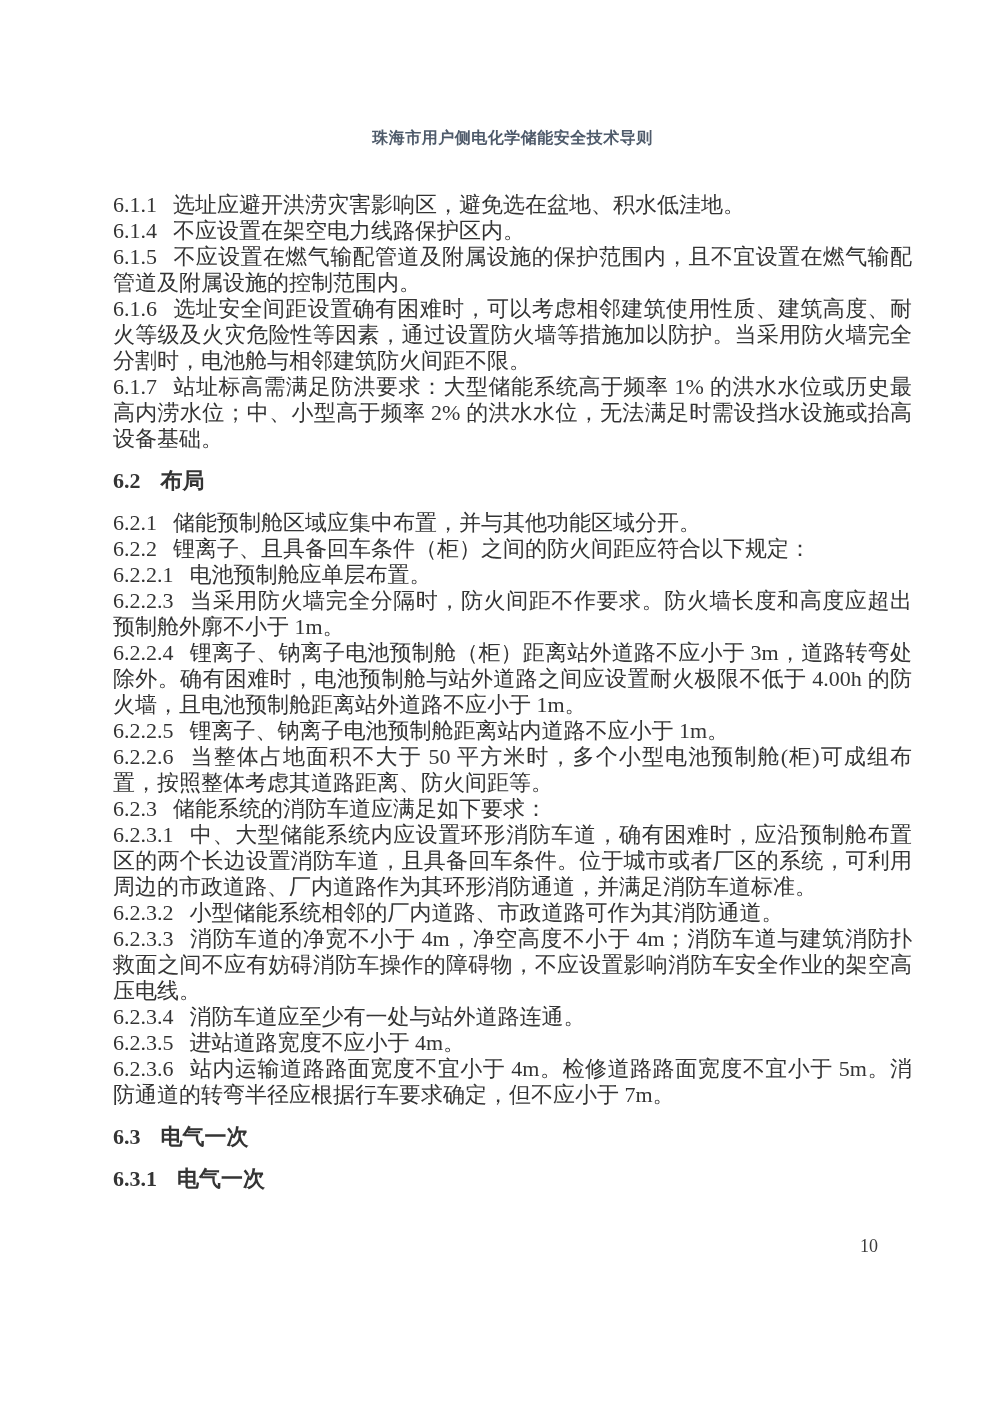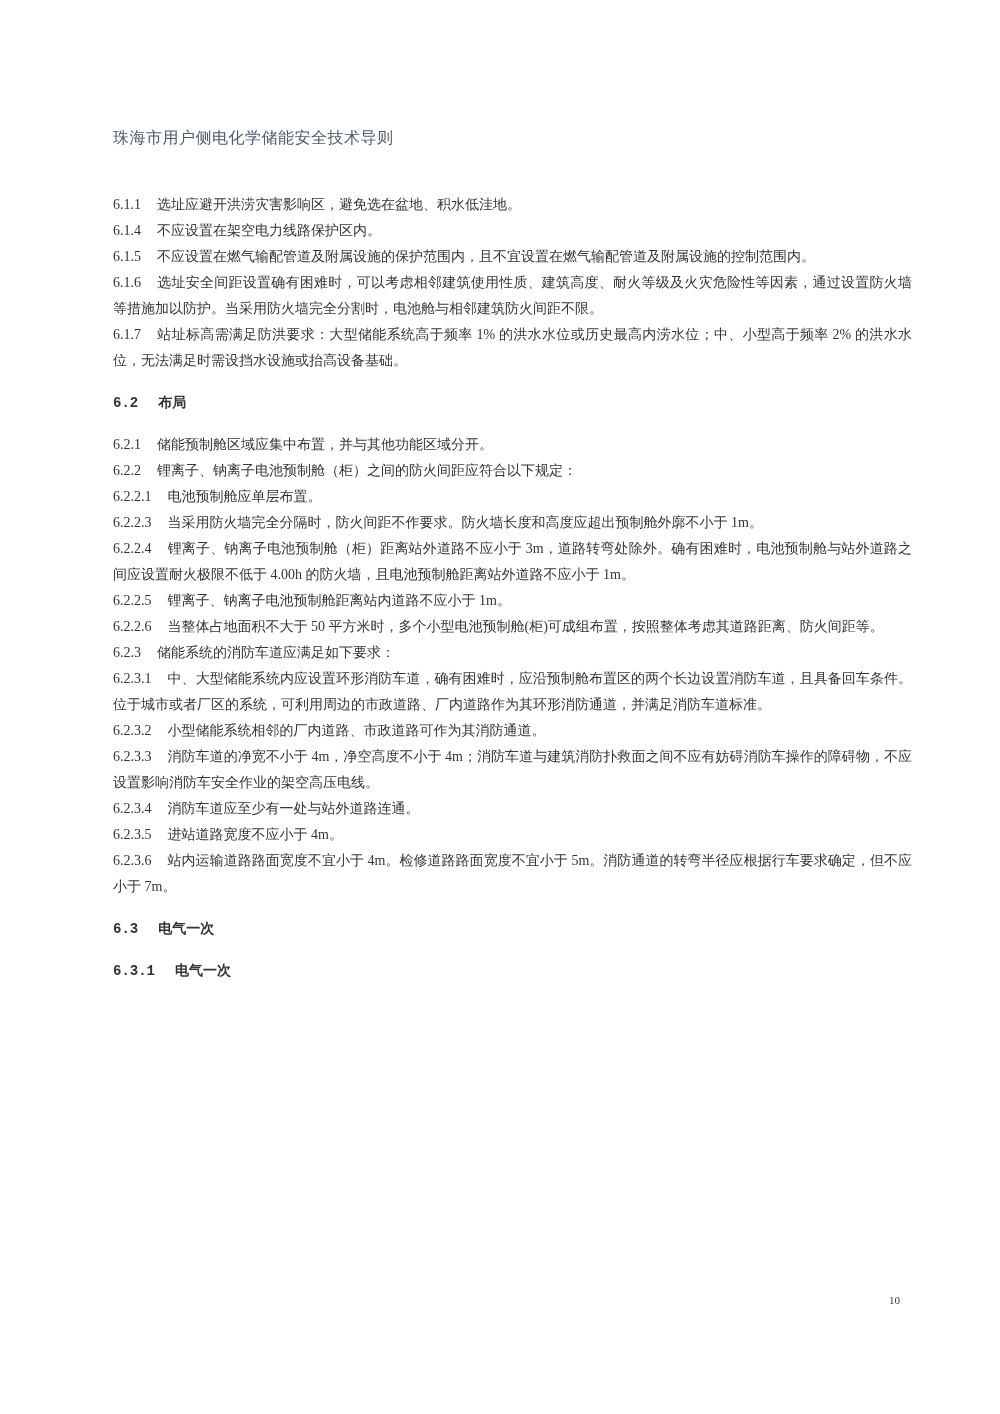--- a/index.html
+++ b/index.html
@@ -14,78 +14,77 @@
     background: #ffffff;
     font-family: "Liberation Serif", "DejaVu Serif", serif;
     color: #343434;
     overflow: hidden;
   }
   .page-header {
     position: absolute;
     top: 128px;
     left: 113px;
     width: 799px;
-    text-align: left;
+    text-align: center;
     font-size: 16px;
-    font-weight: normal;
+    font-weight: bold;
     color: #4e5a6a;
     letter-spacing: 0.5px;
   }
   .doc-body {
     position: absolute;
     top: 192px;
     left: 113px;
     width: 799px;
-    font-size: 14px;
+    font-size: 22px;
     line-height: 26px;
     text-align: justify;
   }
   .para {
     margin: 0;
     padding: 0;
   }
   .para .clause-num {
     margin-right: 16px;
     white-space: nowrap;
   }
   .para.heading {
     font-weight: bold;
     margin-top: 16px;
     margin-bottom: 16px;
     text-align: left;
-    font-family: Liberation Mono, monospace;
   }
   .para.heading .clause-num {
     margin-right: 20px;
   }
   .page-number {
     position: absolute;
     left: 860px;
-    top: 1294px;
+    top: 1236px;
     width: 40px;
-    text-align: right;
-    font-size: 11px;
+    text-align: left;
+    font-size: 18px;
     color: #3a3a3a;
   }
 </style>
 </head>
 <body>
 
 <div class="page">
   <div class="page-header">珠海市用户侧电化学储能安全技术导则</div>
 
   <div class="doc-body">
       <p class="para"><span class="clause-num">6.1.1</span><span class="clause-text">选址应避开洪涝灾害影响区，避免选在盆地、积水低洼地。</span></p>
       <p class="para"><span class="clause-num">6.1.4</span><span class="clause-text">不应设置在架空电力线路保护区内。</span></p>
       <p class="para"><span class="clause-num">6.1.5</span><span class="clause-text">不应设置在燃气输配管道及附属设施的保护范围内，且不宜设置在燃气输配管道及附属设施的控制范围内。</span></p>
       <p class="para"><span class="clause-num">6.1.6</span><span class="clause-text">选址安全间距设置确有困难时，可以考虑相邻建筑使用性质、建筑高度、耐火等级及火灾危险性等因素，通过设置防火墙等措施加以防护。当采用防火墙完全分割时，电池舱与相邻建筑防火间距不限。</span></p>
       <p class="para"><span class="clause-num">6.1.7</span><span class="clause-text">站址标高需满足防洪要求：大型储能系统高于频率 1% 的洪水水位或历史最高内涝水位；中、小型高于频率 2% 的洪水水位，无法满足时需设挡水设施或抬高设备基础。</span></p>
       <p class="para heading"><span class="clause-num">6.2</span><span class="clause-text">布局</span></p>
       <p class="para"><span class="clause-num">6.2.1</span><span class="clause-text">储能预制舱区域应集中布置，并与其他功能区域分开。</span></p>
-      <p class="para"><span class="clause-num">6.2.2</span><span class="clause-text">锂离子、钠离子电池预制舱（柜）之间的防火间距应符合以下规定：</span></p>
+      <p class="para"><span class="clause-num">6.2.2</span><span class="clause-text">锂离子、且具备回车条件（柜）之间的防火间距应符合以下规定：</span></p>
       <p class="para"><span class="clause-num">6.2.2.1</span><span class="clause-text">电池预制舱应单层布置。</span></p>
       <p class="para"><span class="clause-num">6.2.2.3</span><span class="clause-text">当采用防火墙完全分隔时，防火间距不作要求。防火墙长度和高度应超出预制舱外廓不小于 1m。</span></p>
       <p class="para"><span class="clause-num">6.2.2.4</span><span class="clause-text">锂离子、钠离子电池预制舱（柜）距离站外道路不应小于 3m，道路转弯处除外。确有困难时，电池预制舱与站外道路之间应设置耐火极限不低于 4.00h 的防火墙，且电池预制舱距离站外道路不应小于 1m。</span></p>
       <p class="para"><span class="clause-num">6.2.2.5</span><span class="clause-text">锂离子、钠离子电池预制舱距离站内道路不应小于 1m。</span></p>
       <p class="para"><span class="clause-num">6.2.2.6</span><span class="clause-text">当整体占地面积不大于 50 平方米时，多个小型电池预制舱(柜)可成组布置，按照整体考虑其道路距离、防火间距等。</span></p>
       <p class="para"><span class="clause-num">6.2.3</span><span class="clause-text">储能系统的消防车道应满足如下要求：</span></p>
       <p class="para"><span class="clause-num">6.2.3.1</span><span class="clause-text">中、大型储能系统内应设置环形消防车道，确有困难时，应沿预制舱布置区的两个长边设置消防车道，且具备回车条件。位于城市或者厂区的系统，可利用周边的市政道路、厂内道路作为其环形消防通道，并满足消防车道标准。</span></p>
       <p class="para"><span class="clause-num">6.2.3.2</span><span class="clause-text">小型储能系统相邻的厂内道路、市政道路可作为其消防通道。</span></p>
       <p class="para"><span class="clause-num">6.2.3.3</span><span class="clause-text">消防车道的净宽不小于 4m，净空高度不小于 4m；消防车道与建筑消防扑救面之间不应有妨碍消防车操作的障碍物，不应设置影响消防车安全作业的架空高压电线。</span></p>
       <p class="para"><span class="clause-num">6.2.3.4</span><span class="clause-text">消防车道应至少有一处与站外道路连通。</span></p>

